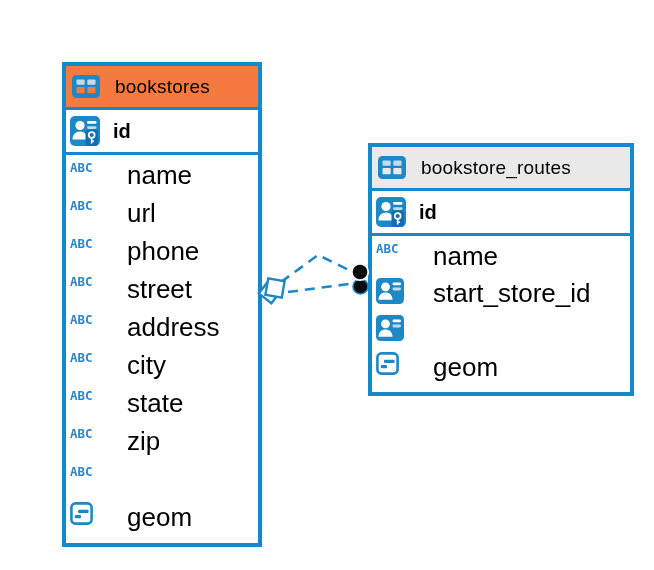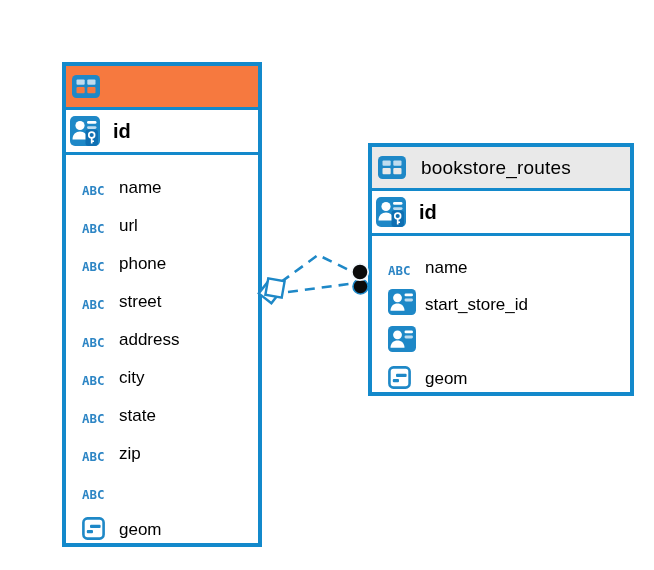--- a/index.html
+++ b/index.html
@@ -24,23 +24,23 @@
     display:flex;align-items:center;gap:10px;height:44px;padding:0 6px;
     border-bottom:3px solid var(--blue);
   }
   .tbl-header .title{font-size:19px;letter-spacing:.2px;}
   .pk-row{
     display:flex;align-items:center;gap:10px;height:45px;padding:12px 4px;
     border-bottom:3px solid var(--blue);
   }
   .pk-row .pk-label{font-size:20px;font-weight:bold;}
   .tbl-rows{padding:5px 0 3px 0;}
-  .col-row{display:flex;align-items:flex-end;gap:4px;height:38px;padding:0 16px;}
+  .col-row{display:flex;align-items:flex-start;gap:24px;height:38px;padding:0 4px;}
   .tbl--routes .col-row{height:37px;}
-  .col-row .col-label{font-size:17px;}
+  .col-row .col-label{font-size:26px;}
   .icon-slot{width:33px;display:flex;align-items:center;justify-content:flex-start;flex:0 0 33px;}
   .abc{
     font-family:"DejaVu Sans Mono","DejaVu Sans",monospace;
     font-weight:bold;font-size:12.5px;letter-spacing:0px;color:#2E86C5;
     transform:scaleY(1.05);
   }
   
   .tbl--bookstores .tbl-header{background:var(--orange);}
   .tbl--routes .tbl-header{background:var(--gray);}
   .tbl--bookstores .hdr-icon{--hdr-cell:var(--orange);}
@@ -91,20 +91,21 @@
 
 <div id="canvas">
 
   <div class="tbl tbl--bookstores" style="left:62px;top:62px;width:200px;">
     <div class="tbl-header">
       <span class="icon-slot">
         <svg class="icon hdr-icon" width="28" height="23">
             <use href="#sym-table"></use>
           </svg>
       </span>
+      <span class="title">bookstores</span>
     </div>
     <div class="pk-row">
       <span class="icon-slot">
         <svg class="icon" width="30" height="30">
             <use href="#sym-pk"></use>
           </svg>
       </span>
       <span class="pk-label">id</span>
     </div>
     <div class="tbl-rows">

